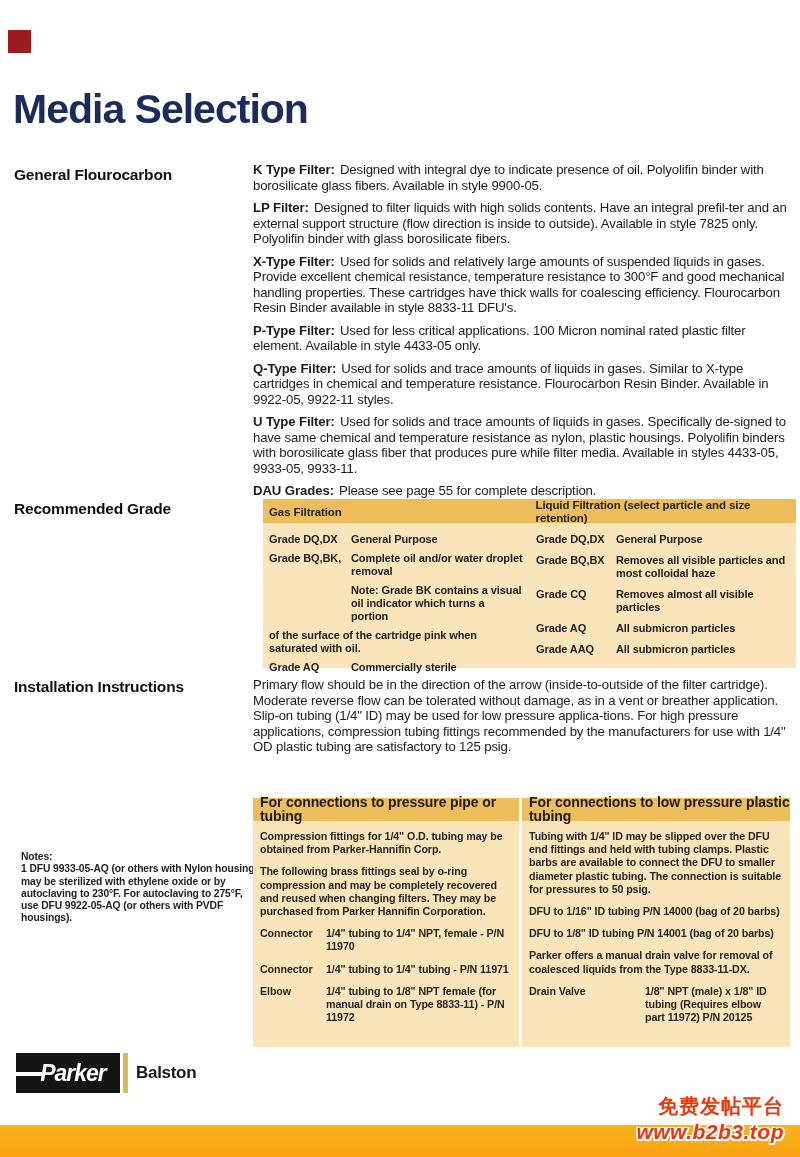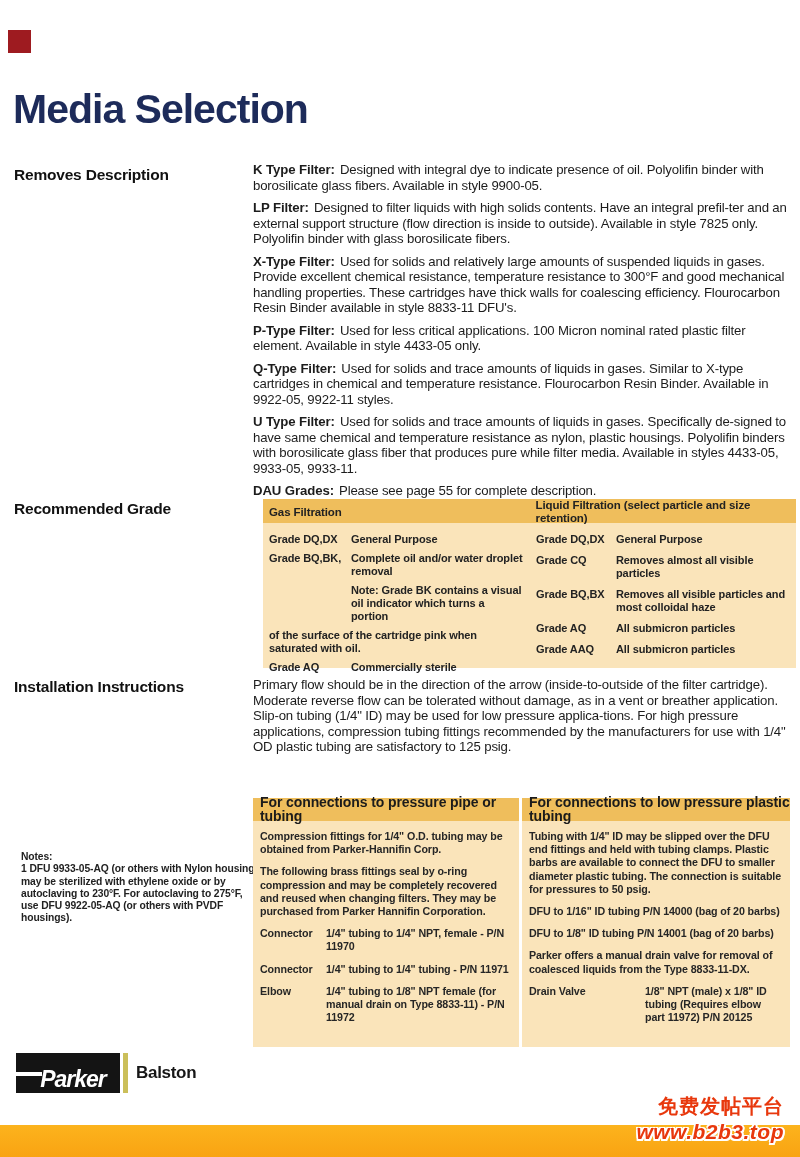--- a/index.html
+++ b/index.html
@@ -92,21 +92,21 @@
   .conn-body { padding: 9px 7px 0 7px; }
   .conn-body p { margin-bottom: 9px; }
   .fitting-row { display: grid; grid-template-columns: 58px 1fr; margin-bottom: 9px; gap: 8px; }
   .drain-row { display: grid; grid-template-columns: 108px 1fr; margin-bottom: 0; }
 
   
   .logo { position: absolute; left: 16px; top: 1053px; display: flex; align-items: stretch; height: 40px; }
   .logo-black {
     position: relative; width: 104px; height: 40px;
     background: var(--logo-black, #141414);
-    display: flex; align-items: flex-end; justify-content: center;
+    display: flex; align-items: center; justify-content: center;
   }
   .logo-black::before {
     content: ""; position: absolute; left: 0; top: 19px;
     width: 26px; height: 4px; background: #ffffff;
   }
   .logo-parker {
     color: #ffffff; font-size: 23px; font-weight: 700; font-style: italic;
     letter-spacing: -1px; padding-left: 10px;
   }
   .logo-gold-bar { width: 5px; background: var(--logo-gold, #cbbf5a); margin-left: 3px; }
@@ -133,21 +133,21 @@
 </style>
 </head>
 <body>
 
 <div class="page">
 
   <div class="corner-square"></div>
 
   <h1 class="doc-title">Media Selection</h1>
 
-  <h2 class="section-heading" id="gd-heading">Removes Description</h2>
+  <h2 class="section-heading" id="gd-heading">General Flourocarbon</h2>
   <h2 class="section-heading" id="rg-heading">Recommended Grade</h2>
   <h2 class="section-heading" id="ii-heading">Installation Instructions</h2>
 
   <div class="right-col">
     <p class="para"><span class="lead">K Type Filter:</span><span>Designed with integral dye to indicate presence of oil.  Polyolifin binder with borosilicate glass fibers.  Available in style 9900-05.</span></p>
     <p class="para"><span class="lead">LP Filter:</span><span>Designed to filter liquids with high solids contents.  Have an integral prefil-ter and an external support structure (flow direction is inside to outside).  Available in style 7825 only.  Polyolifin binder with glass borosilicate fibers.</span></p>
     <p class="para"><span class="lead">X-Type Filter:</span><span>Used for solids and relatively large amounts of suspended liquids in gases.  Provide excellent chemical resistance, temperature resistance to 300°F and good mechanical handling properties.  These cartridges have thick walls for coalescing efficiency.  Flourocarbon Resin Binder available in style 8833-11 DFU's.</span></p>
     <p class="para"><span class="lead">P-Type Filter:</span><span>Used for less critical applications.  100 Micron nominal rated plastic filter element.  Available in style 4433-05 only.</span></p>
     <p class="para"><span class="lead">Q-Type Filter:</span><span>Used for solids and trace amounts of liquids in gases.  Similar to X-type cartridges in chemical and temperature resistance.  Flourocarbon Resin Binder.  Available in 9922-05, 9922-11 styles.</span></p>
     <p class="para"><span class="lead">U Type Filter:</span><span>Used for solids and trace amounts of liquids in gases.  Specifically de-signed to have same chemical and temperature resistance as nylon, plastic housings. Polyolifin binders with borosilicate glass fiber that produces pure while filter media. Available in styles 4433-05, 9933-05, 9933-11.</span></p>
@@ -178,26 +178,26 @@
           <span>Grade AQ</span>
           <span>Commercially sterile</span>
         </div>
       </div>
       <div class="grade-col right">
         <div class="grade-row">
           <span>Grade DQ,DX</span>
           <span>General Purpose</span>
         </div>
         <div class="grade-row">
+          <span>Grade BQ,BX</span>
+          <span>Removes all visible particles and most colloidal haze</span>
+        </div>
+        <div class="grade-row">
           <span>Grade CQ</span>
           <span>Removes almost all visible particles</span>
-        </div>
-        <div class="grade-row">
-          <span>Grade BQ,BX</span>
-          <span>Removes all visible particles and most colloidal haze</span>
         </div>
         <div class="grade-row">
           <span>Grade AQ</span>
           <span>All submicron particles</span>
         </div>
         <div class="grade-row">
           <span>Grade AAQ</span>
           <span>All submicron particles</span>
         </div>
       </div>

